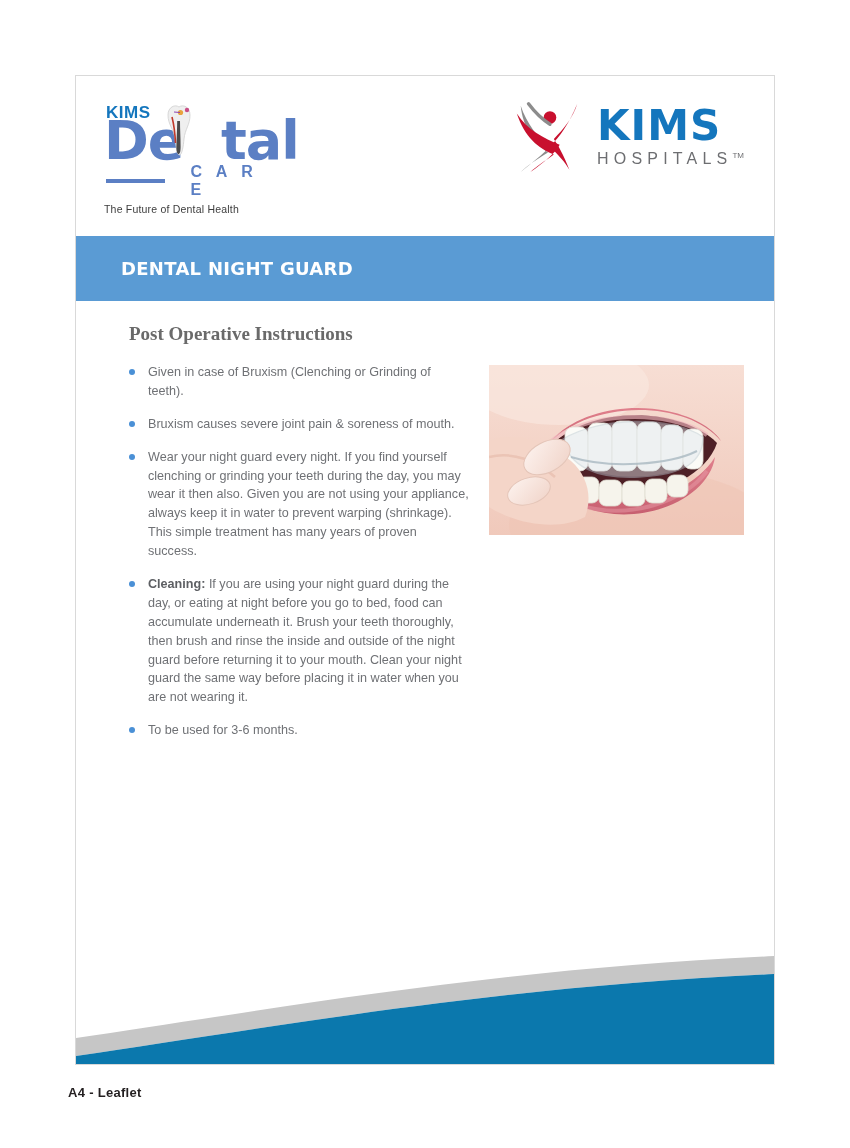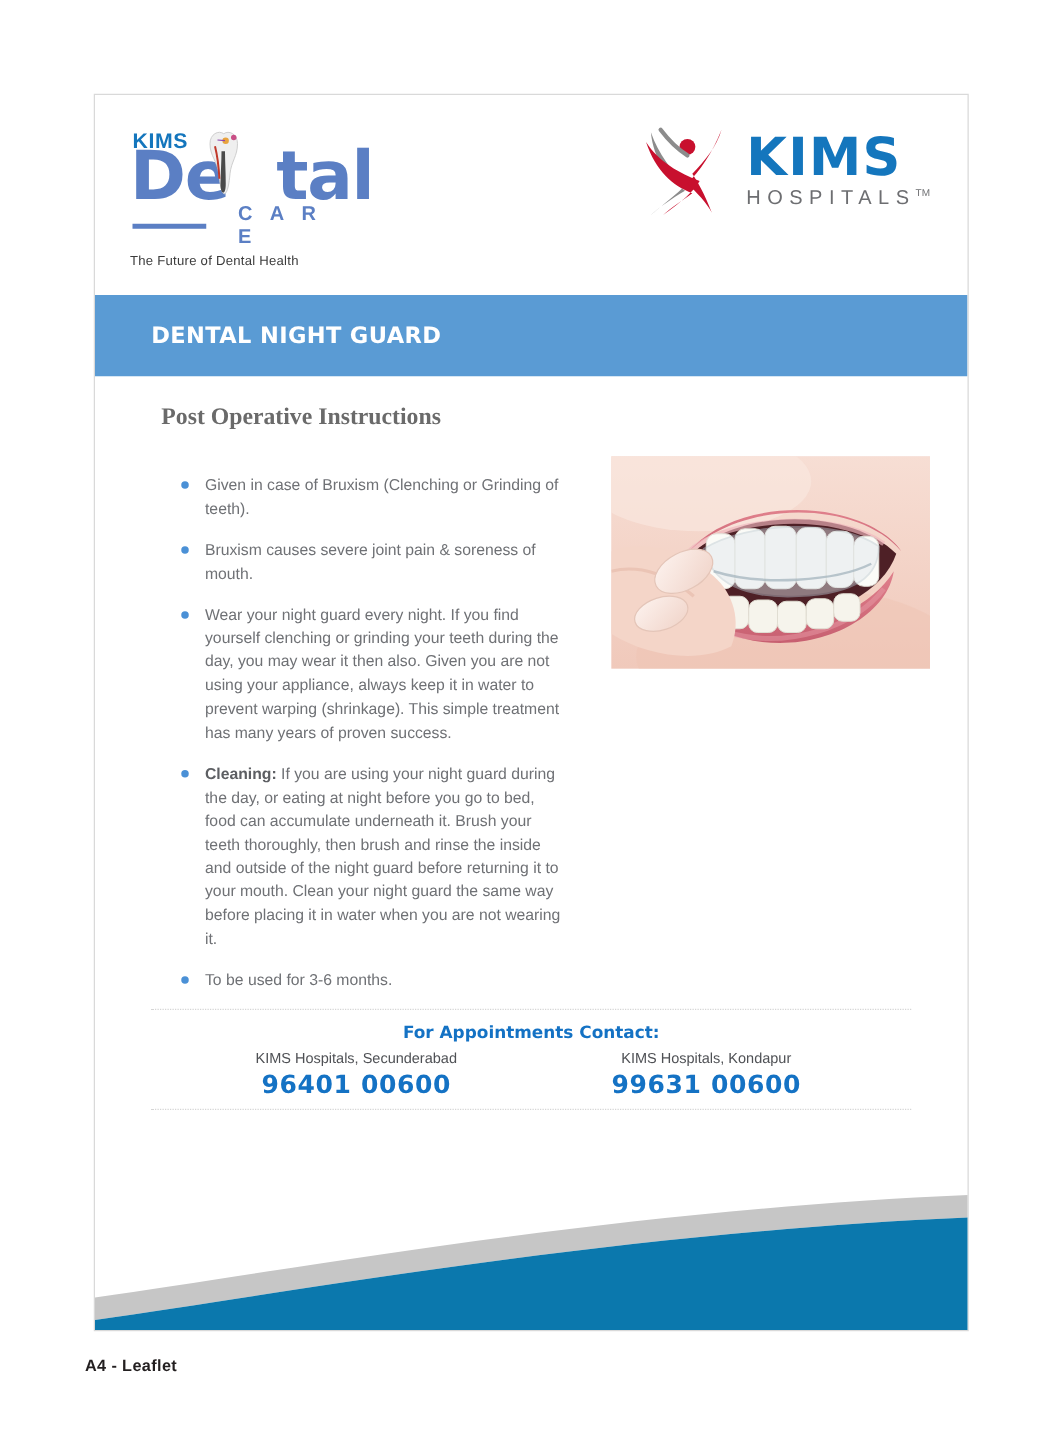--- a/index.html
+++ b/index.html
@@ -156,21 +156,21 @@
   }
 
   .cols {
     display: flex;
     align-items: flex-start;
   }
   .col-text { width: 370px; }
 
   ul.instructions {
     list-style: none;
-    margin: 16px;
+    margin: 0;
     padding: 0;
   }
   ul.instructions li {
     position: relative;
     padding-left: 27px;
     margin-bottom: 14px;
     font-size: 12.6px;
     line-height: 1.50;
     color: #6f7175;
   }
@@ -371,35 +371,20 @@
             <path d="M0 92 C24 86, 48 96, 66 112" stroke="#e7bcac" stroke-width="2.5" fill="none" opacity="0.7"></path>
 
             <ellipse cx="58" cy="92" rx="25" ry="15" transform="rotate(-28 58 92)" fill="url(#nailg)" stroke="#e4c5b8" stroke-width="1"></ellipse>
             <ellipse cx="40" cy="126" rx="22" ry="13" transform="rotate(-18 40 126)" fill="url(#nailg)" stroke="#e4c5b8" stroke-width="1"></ellipse>
           </svg>
         </div>
       </div>
     </div>
   </div>
 
-  <div class="contact">
-    <div class="dotline"></div>
-    <div class="contact-head">For Appointments Contact:</div>
-    <div class="contact-row">
-      <div class="contact-col">
-        <div class="contact-name">KIMS Hospitals, Secunderabad</div>
-        <div class="contact-phone">96401 00600</div>
-      </div>
-      <div class="contact-col">
-        <div class="contact-name">KIMS Hospitals, Kondapur</div>
-        <div class="contact-phone">99631 00600</div>
-      </div>
-    </div>
-    <div class="dotline"></div>
-  </div>
 
   <svg class="wave" viewBox="0 0 700 130" preserveAspectRatio="none">
     <path d="M0 104 C180 78, 420 34, 700 22 L700 40 C420 52, 180 96, 0 122 Z" fill="#c6c6c6"></path>
     <path d="M0 122 C180 96, 420 52, 700 40 L700 130 L0 130 Z" fill="#0b78ad"></path>
   </svg>
 
 </div>
 
 <div class="caption">A4  - Leaflet</div>
 

